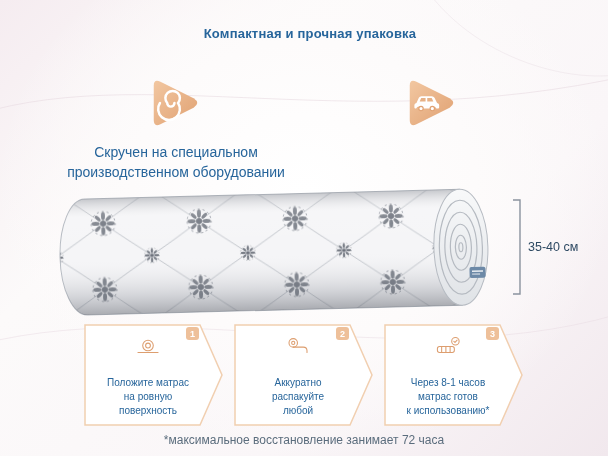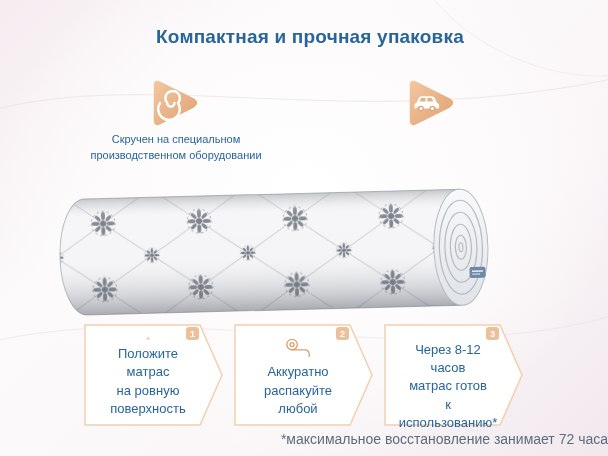--- a/index.html
+++ b/index.html
@@ -13,31 +13,31 @@
     width: 608px; height: 456px;
     background:
       radial-gradient(ellipse at 50% 42%, #ffffff 0%, #fdfbfb 40%, rgba(255,255,255,0) 72%),
       linear-gradient(135deg, #f5ecf0 0%, #fcfafa 30%, #faf6f8 68%, #f1e8ed 100%);
   }
   .bg-waves { position: absolute; inset: 0; pointer-events: none; }
 
   .title {
     position: absolute; top: 26px; left: 12px; right: 0;
     text-align: center;
-    color: #27659b; font-size: 19px; font-weight: bold; letter-spacing: .2px;
+    color: #27659b; font-size: 13px; font-weight: bold; letter-spacing: .2px;
   }
 
   .features {
     position: absolute; top: 74px; left: 48px; right: 48px;
     display: flex; justify-content: space-around;
   }
   .feature { display: flex; flex-direction: column; align-items: center; width: 240px; }
   .feature-text {
-    margin-top: 0;
-    color: #27659b; font-size: 11px; line-height: 1.45;
+    margin-top: 10px;
+    color: #27659b; font-size: 14px; line-height: 1.45;
     text-align: center; white-space: pre-line;
   }
 
   .roll-wrap { position: absolute; left: 56px; top: 186px; transform: rotate(-1.5deg); }
 
   .measure {
     position: absolute; left: 512px; top: 198px; height: 98px;
     display: flex; align-items: center; gap: 6px;
   }
   .measure-label { color: #2e4a63; font-size: 12.5px; white-space: nowrap; }
@@ -47,35 +47,35 @@
     display: flex; justify-content: center; gap: 10px;
   }
   .step {
     position: relative; width: 140px; height: 102px;
     padding: 10px 28px 8px 16px;
     display: flex; flex-direction: column; align-items: center;
   }
   .step-shape { position: absolute; inset: 0; z-index: 0; }
   .step-icon  { position: relative; z-index: 1; margin-top: 2px; }
   .step-text  {
-    position: relative; z-index: 1; margin-top: 5px;
+    position: relative; z-index: 1; margin-top: 22px;
     text-align: center; color: #27659b;
-    font-size: 13px; line-height: 1.4; white-space: pre-line;
+    font-size: 10px; line-height: 1.4; white-space: pre-line;
   }
   .badge {
     position: absolute; z-index: 2; top: 3px; right: 25px;
     width: 13px; height: 13px; border-radius: 3px;
     background: #eec09a; color: #ffffff;
     font-size: 9px; font-weight: bold;
     display: flex; align-items: center; justify-content: center;
   }
 
   .footnote {
     position: absolute; bottom: 9px; left: 0; right: 0;
-    text-align: right; color: #5b6d7d; font-size: 14px;
+    text-align: center; color: #5b6d7d; font-size: 12px;
   }
 </style>
 </head>
 <body>
 
 <div class="stage">
 
   <svg class="bg-waves" width="608" height="456" viewBox="0 0 608 456" fill="none">
     <path d="M-40 120 C 140 55 360 145 660 68" stroke="#e8dae1" stroke-width="1" opacity="0.6"></path>
     <path d="M-40 350 C 170 285 430 390 660 300" stroke="#e9dde3" stroke-width="1" opacity="0.55"></path>
@@ -180,20 +180,26 @@
         <ellipse cx="405" cy="66" rx="2" ry="4.5"></ellipse>
       </g>
       <g>
         <rect x="413" y="86" width="16" height="11" rx="2" fill="#6d89a7"></rect>
         <rect x="415.5" y="89.5" width="11" height="1.6" fill="#ffffff" opacity="0.85"></rect>
         <rect x="415.5" y="92.5" width="8" height="1.4" fill="#ffffff" opacity="0.6"></rect>
       </g>
     </svg>
   </div>
 
+  <div class="measure">
+    <svg width="10" height="96" viewBox="0 0 10 96">
+      <path d="M1 1 h7 v94 h-7" fill="none" stroke="#8a939e" stroke-width="1.4"></path>
+    </svg>
+    <div class="measure-label">35-40 см</div>
+  </div>
 
   <div class="steps">
 
     <div class="step">
       <svg class="step-shape" width="140" height="102" viewBox="0 0 140 102">
         <polygon points="1,1 116,1 138,51 116,101 1,101" fill="#ffffff" stroke="#f1cfb0" stroke-width="1.5"></polygon>
       </svg>
       <div class="badge">1</div>
       <svg class="step-icon" width="44" height="34" viewBox="0 0 44 34">
         <g fill="none" stroke="#dd9e6f" stroke-width="2" stroke-linecap="round">
@@ -232,21 +238,21 @@
       <svg class="step-icon" width="44" height="34" viewBox="0 0 44 34">
         <g fill="none" stroke="#dd9e6f" stroke-width="2" stroke-linecap="round" stroke-linejoin="round">
           <rect x="2" y="20" width="32" height="11" rx="4"></rect>
           <line x1="10" y1="20" x2="10" y2="31"></line>
           <line x1="18" y1="20" x2="18" y2="31"></line>
           <line x1="26" y1="20" x2="26" y2="31"></line>
           <circle cx="36" cy="10" r="7"></circle>
           <path d="M33 10 l2.2 2.2 4 -4.4"></path>
         </g>
       </svg>
-      <div class="step-text">Через 8-12 часов
+      <div class="step-text">Через 8-1 часов
 матрас готов
 к использованию*</div>
     </div>
 
   </div>
 
   <div class="footnote">*максимальное восстановление занимает 72 часа</div>
 
 </div>
 

